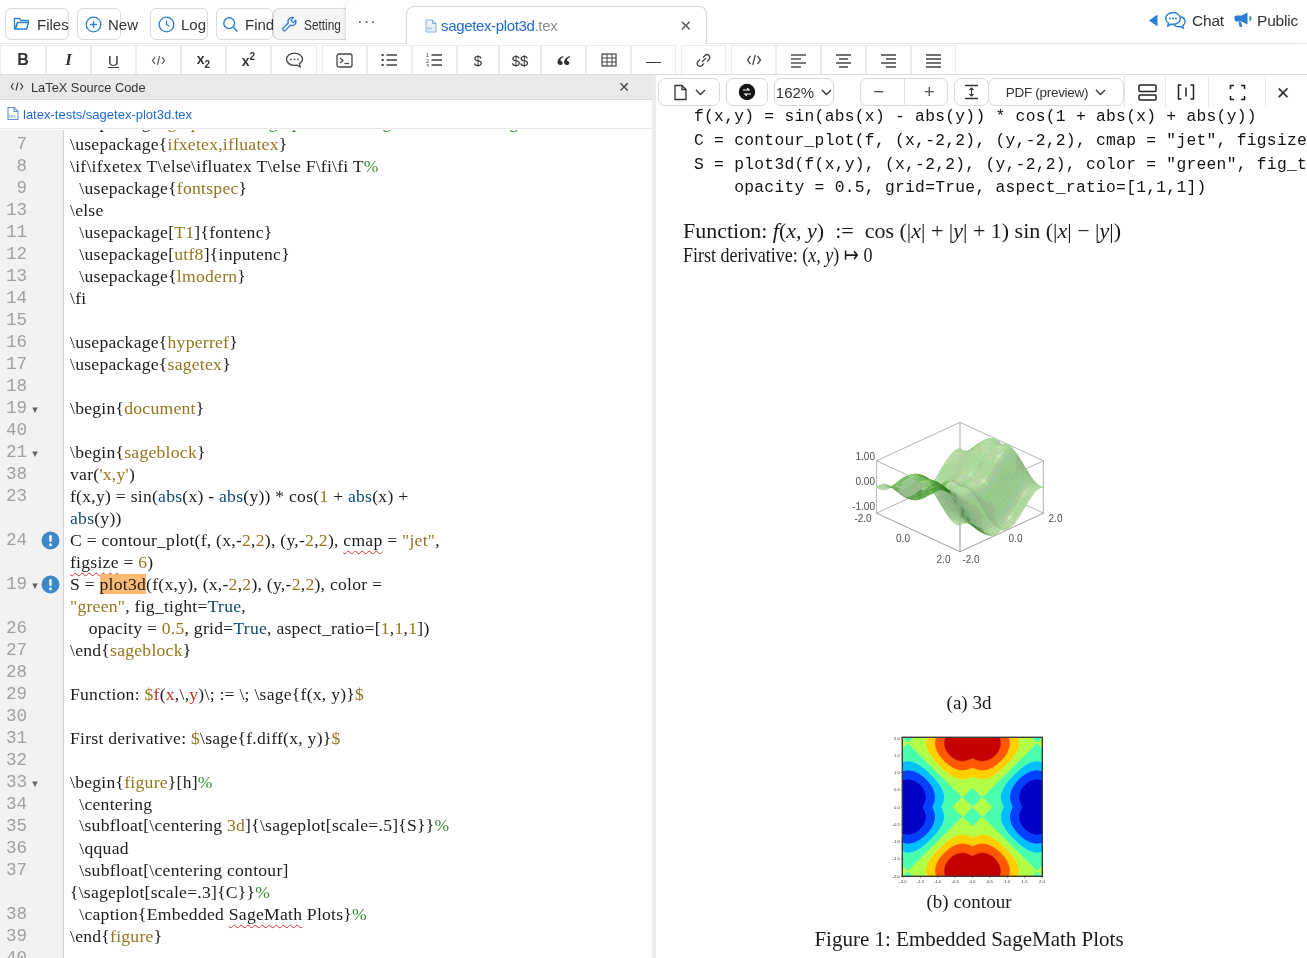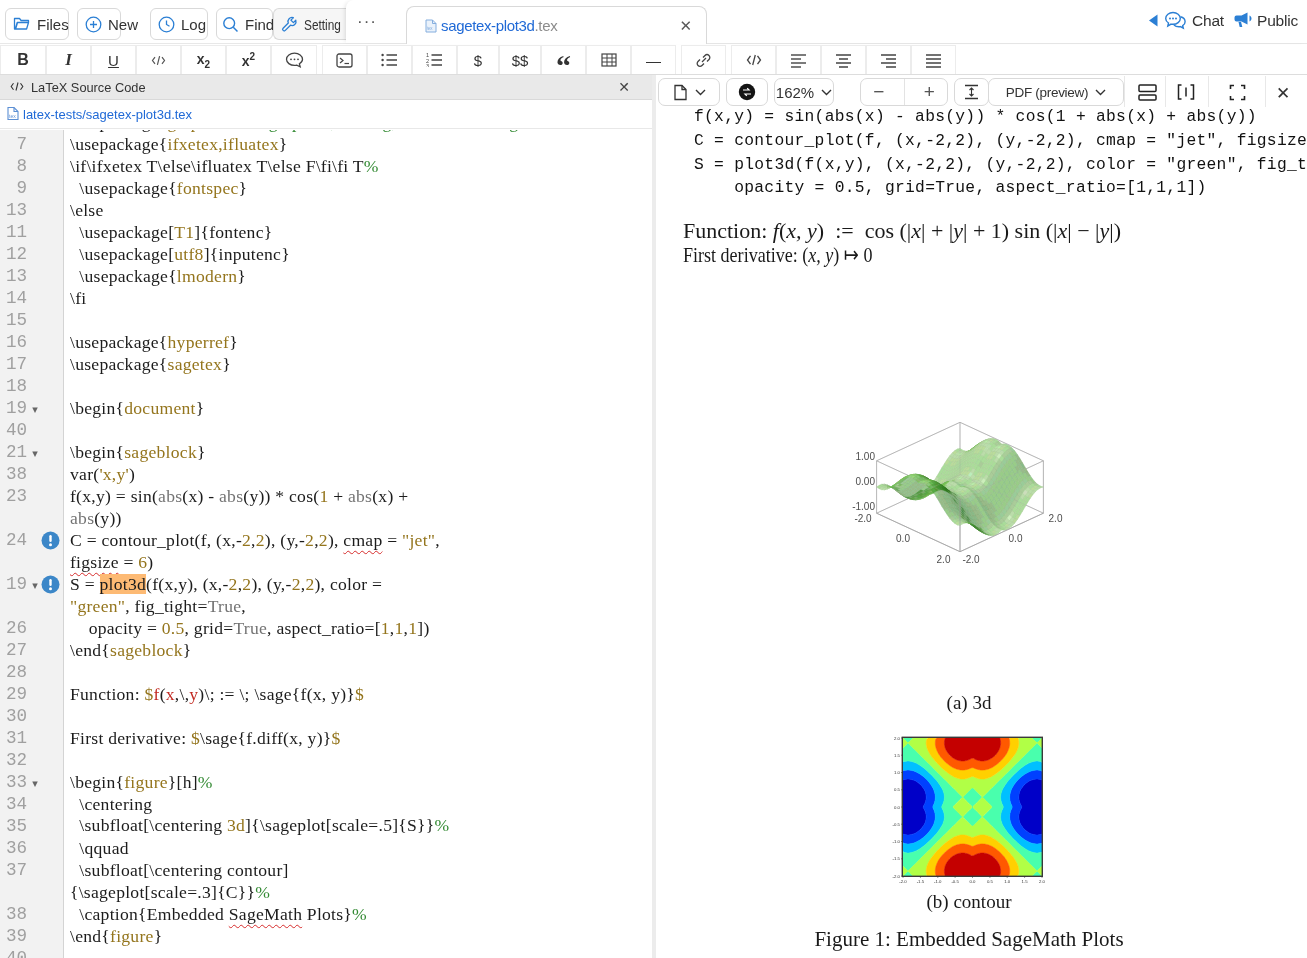--- a/index.html
+++ b/index.html
@@ -7,21 +7,21 @@
 .btn1 svg{flex-shrink:0}
 .cell{position:absolute;top:45px;height:30px;background:#fff;border:1px solid #ececec;display:flex;align-items:center;justify-content:center;color:#333}
 .pbtn{position:absolute;top:78px;height:28px;border:1px solid #d9d9d9;border-radius:7px;background:#fff;display:flex;align-items:center;justify-content:center;gap:7px;font-size:15px;color:#333}
 .crow{position:absolute;white-space:pre;font-family:Liberation Serif, serif;font-size:17.6px;letter-spacing:0.26px;line-height:22px;color:#1c1c1c}
 .gnum{position:absolute;width:27px;text-align:right;font-family:"Liberation Mono",monospace;font-size:17.6px;line-height:22px;color:#a0a0a0}
 .fold{position:absolute;left:29px;width:12px;font-size:11px;color:#666;line-height:22px;text-align:center}
 .warn{position:absolute;left:41px;width:19px;height:22px}
 .warn svg{display:block;margin-top:0.5px}
 .a{color:#94751d}
 .g{color:#338a33}
-.p{color:#737373}
+.p{color:#0c4a6e}
 .r{color:#c22a22}
 .sq{text-decoration:underline wavy #d62c2c 1px;text-underline-offset:3.5px;text-decoration-skip-ink:none}
 .hl{background:#fdba74}
 .pdfmono{position:absolute;white-space:pre;font-family:"Liberation Mono",monospace;font-size:16.3px;letter-spacing:0.28px;line-height:23.7px;color:#111}
 .serif{position:absolute;font-family:"Liberation Serif",serif;color:#1a1a1a}
 </style></head><body>
 <div class="abs" style="left:0;top:0;width:1307px;height:44px;background:#fff;border-bottom:1px solid #e8e8e8"></div>
 <div class="abs" style="left:750px;top:0;width:57px;height:1px;background:#d5d5d5"></div>
 <div class="abs" style="left:943px;top:0;width:364px;height:1px;background:#d5d5d5"></div>
 <div class="btn1" style="left:5px;width:64px">

